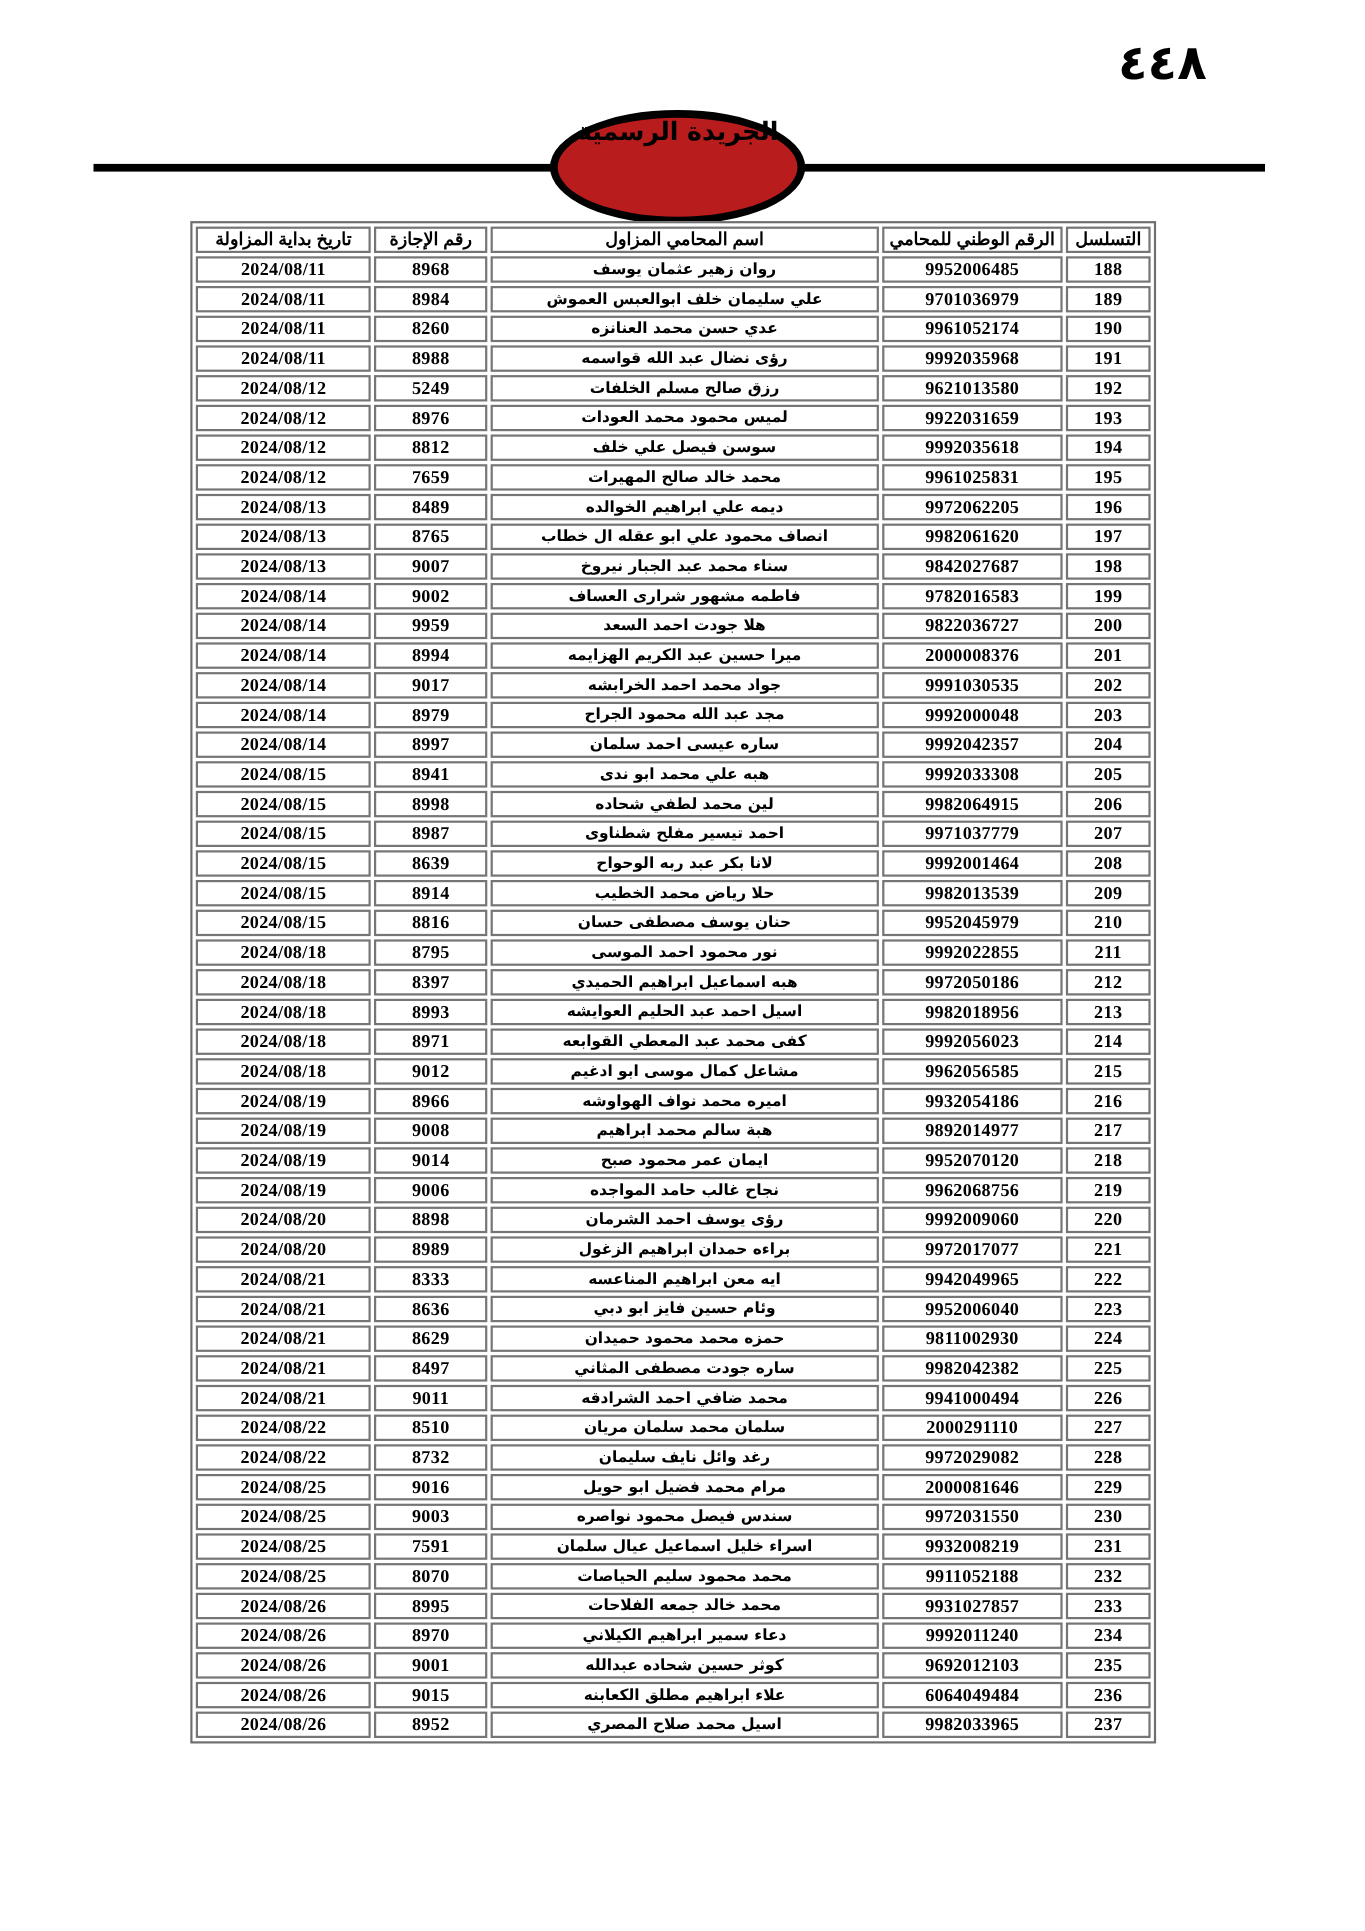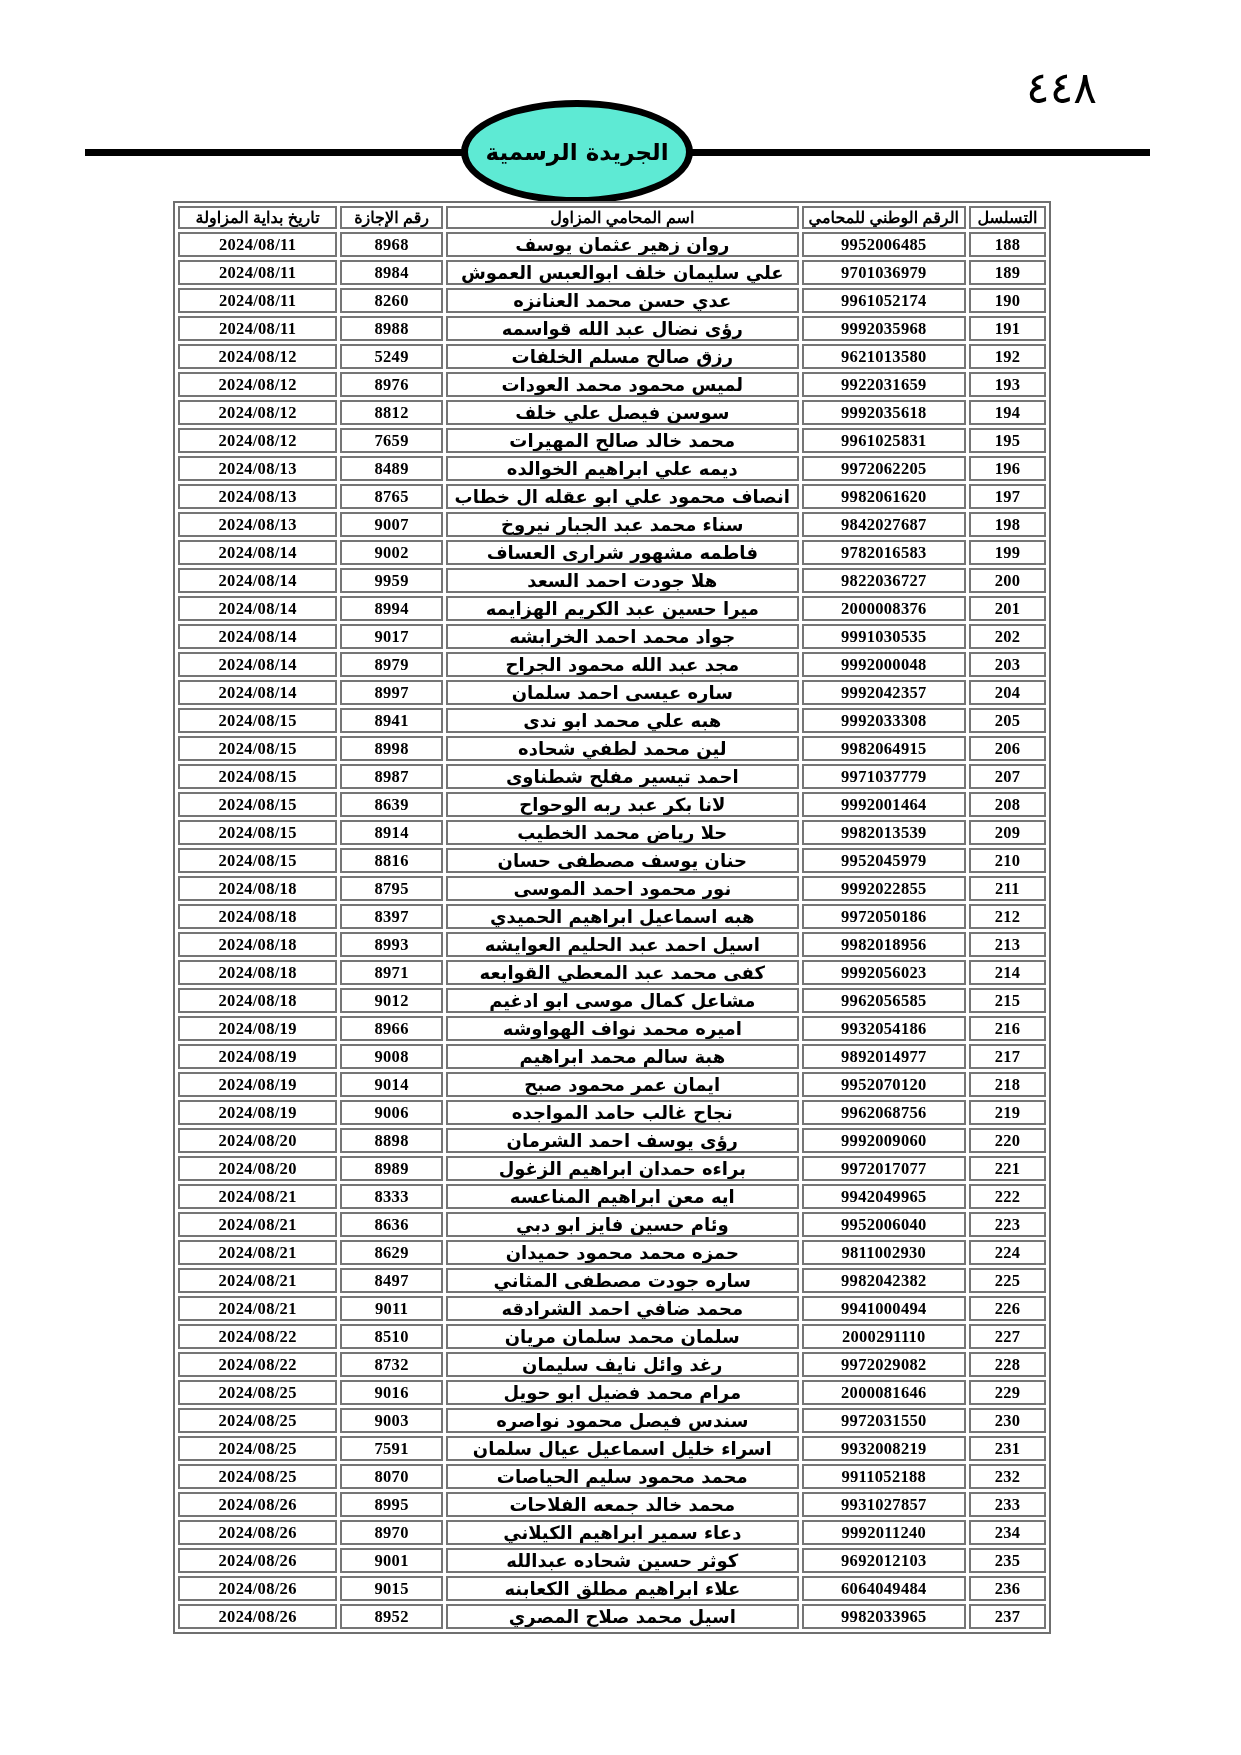--- a/index.html
+++ b/index.html
@@ -9,49 +9,48 @@
     width: 1241px;
     height: 1755px;
     font-family: "DejaVu Sans", sans-serif;
     color: #000;
     overflow: hidden;
   }
 
   
   .page-number {
     position: absolute;
-    top: 62px;
+    top: 32px;
     right: 144px;
     font-size: 44px;
-    font-weight: normal;
+    font-weight: bold;
     letter-spacing: 6px;
     font-family: "DejaVu Sans", sans-serif;
   }
 
   
   .masthead { position: absolute; top: 95px; left: 0; width: 100%; height: 115px; }
   .masthead-rule {
     position: absolute;
     top: 54px;
     left: 85px;
     width: 1065px;
     height: 7px;
     background: #000;
   }
   .masthead-ellipse {
     position: absolute;
     top: 5px;
-    left: 461px;
+    left: 500px;
     width: 232px;
     height: 104px;
-    background: #5eead4;
+    background: #b91c1c;
     border: 7px solid #000;
     border-radius: 50%;
     display: flex;
-    align-items: center;
     justify-content: center;
   }
   .masthead-title {
     font-size: 23px;
     font-weight: bold;
     white-space: nowrap;
   }
 
   
   .table-wrap {
@@ -76,21 +75,21 @@
     text-align: center;
     vertical-align: middle;
     font-weight: bold;
     white-space: nowrap;
     overflow: hidden;
   }
   table.lawyers th {
     font-size: 16px;
     font-family: Liberation Sans, sans-serif;
   }
-  td.ar { font-size: 18px; font-family: "DejaVu Sans", sans-serif; }
+  td.ar { font-size: 14px; font-family: "DejaVu Sans", sans-serif; }
   td.num {
     direction: ltr;
     font-size: 16.5px;
     font-family: "Liberation Serif", "DejaVu Serif", serif;
     letter-spacing: 0.3px;
   }
   col.c-serial   { width: 9.0%; }
   col.c-national { width: 19.2%; }
   col.c-name     { width: 41.2%; }
   col.c-license  { width: 12.0%; }

